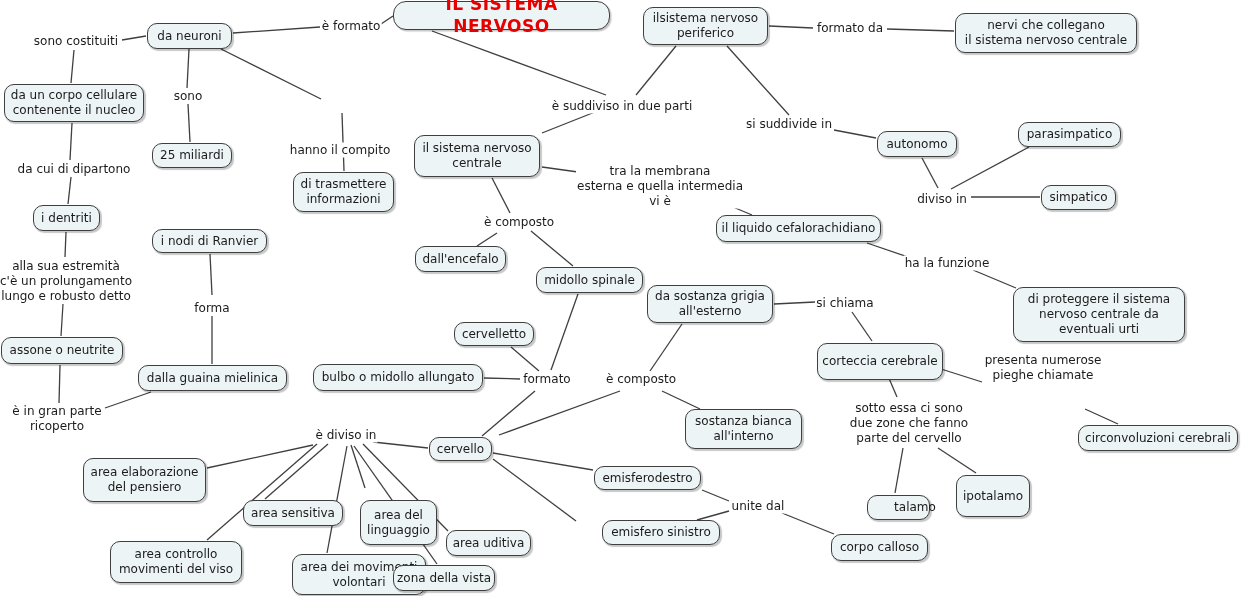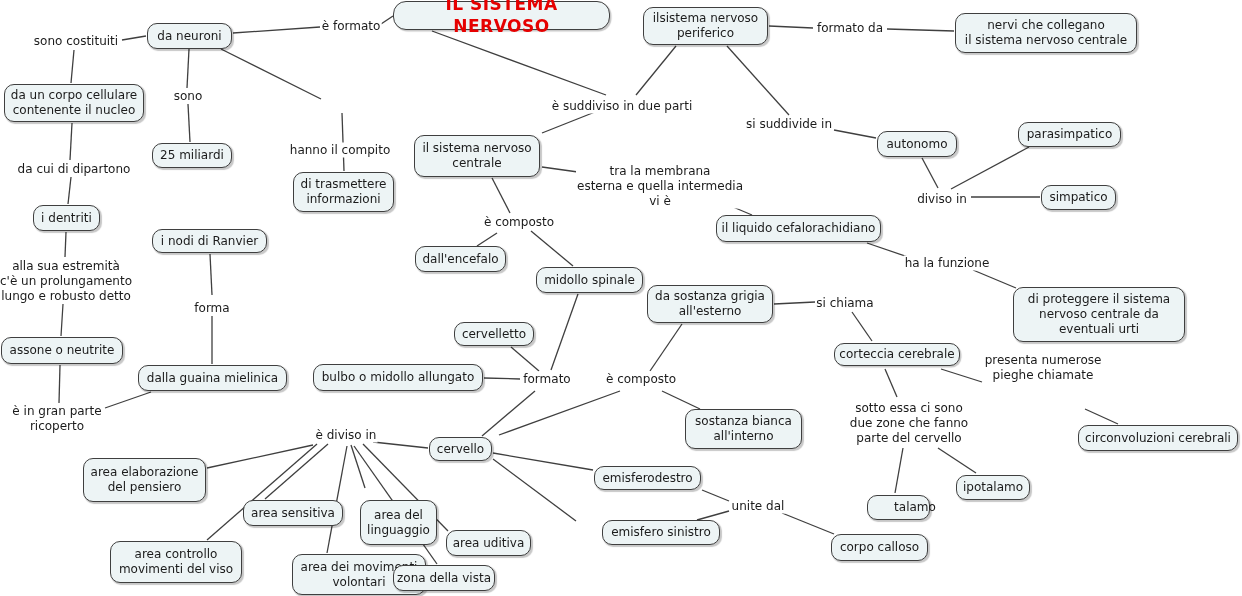--- a/index.html
+++ b/index.html
@@ -120,31 +120,31 @@
       <div class="node" style="left: 716px; top: 215px; width: 165px; height: 27px;">il liquido cefalorachidiano</div>
       <div class="node" style="left: 415px; top: 246px; width: 91px; height: 26px;">dall'encefalo</div>
       <div class="node" style="left: 536px; top: 267px; width: 107px; height: 26px;">midollo spinale</div>
       <div class="node" style="left: 647px; top: 285px; width: 126px; height: 38px;">da sostanza grigia
 all'esterno</div>
       <div class="node" style="left: 1013px; top: 287px; width: 172px; height: 55px;">di proteggere il sistema
 nervoso centrale da
 eventuali urti</div>
       <div class="node" style="left: 454px; top: 322px; width: 80px; height: 24px;">cervelletto</div>
       <div class="node" style="left: 1px; top: 337px; width: 122px; height: 27px;">assone o neutrite</div>
-      <div class="node" style="left: 817px; top: 343px; width: 126px; height: 23px; margin-left: 17px;">corteccia cerebrale</div>
+      <div class="node" style="left: 817px; top: 343px; width: 126px; height: 37px;">corteccia cerebrale</div>
       <div class="node" style="left: 313px; top: 364px; width: 170px; height: 27px;">bulbo o midollo allungato</div>
       <div class="node" style="left: 138px; top: 365px; width: 149px; height: 26px;">dalla guaina mielinica</div>
       <div class="node" style="left: 685px; top: 409px; width: 117px; height: 40px;">sostanza bianca
 all'interno</div>
       <div class="node" style="left: 1078px; top: 425px; width: 160px; height: 26px;">circonvoluzioni cerebrali</div>
       <div class="node" style="left: 429px; top: 437px; width: 63px; height: 24px;">cervello</div>
       <div class="node" style="left: 83px; top: 458px; width: 123px; height: 44px;">area elaborazione
 del pensiero</div>
       <div class="node" style="left: 594px; top: 466px; width: 107px; height: 24px;">emisferodestro</div>
-      <div class="node" style="left: 956px; top: 475px; width: 74px; height: 25px;">ipotalamo</div>
+      <div class="node" style="left: 956px; top: 475px; width: 74px; height: 42px;">ipotalamo</div>
       <div class="node" style="left: 867px; top: 495px; width: 63px; height: 25px; padding-left: 36px;">talamo</div>
       <div class="node" style="left: 243px; top: 500px; width: 100px; height: 26px;">area sensitiva</div>
       <div class="node" style="left: 360px; top: 489px; width: 77px; height: 45px; margin-top: 11px;">area del
 linguaggio</div>
       <div class="node" style="left: 577px; top: 520px; width: 118px; height: 25px; margin-left: 25px;">emisfero sinistro</div>
       <div class="node" style="left: 446px; top: 530px; width: 85px; height: 26px;">area uditiva</div>
       <div class="node" style="left: 831px; top: 534px; width: 97px; height: 27px;">corpo calloso</div>
       <div class="node" style="left: 110px; top: 541px; width: 132px; height: 42px;">area controllo
 movimenti del viso</div>
       <div class="node" style="left: 252px; top: 554px; width: 134px; height: 41px; margin-left: 40px;">area dei movimenti

